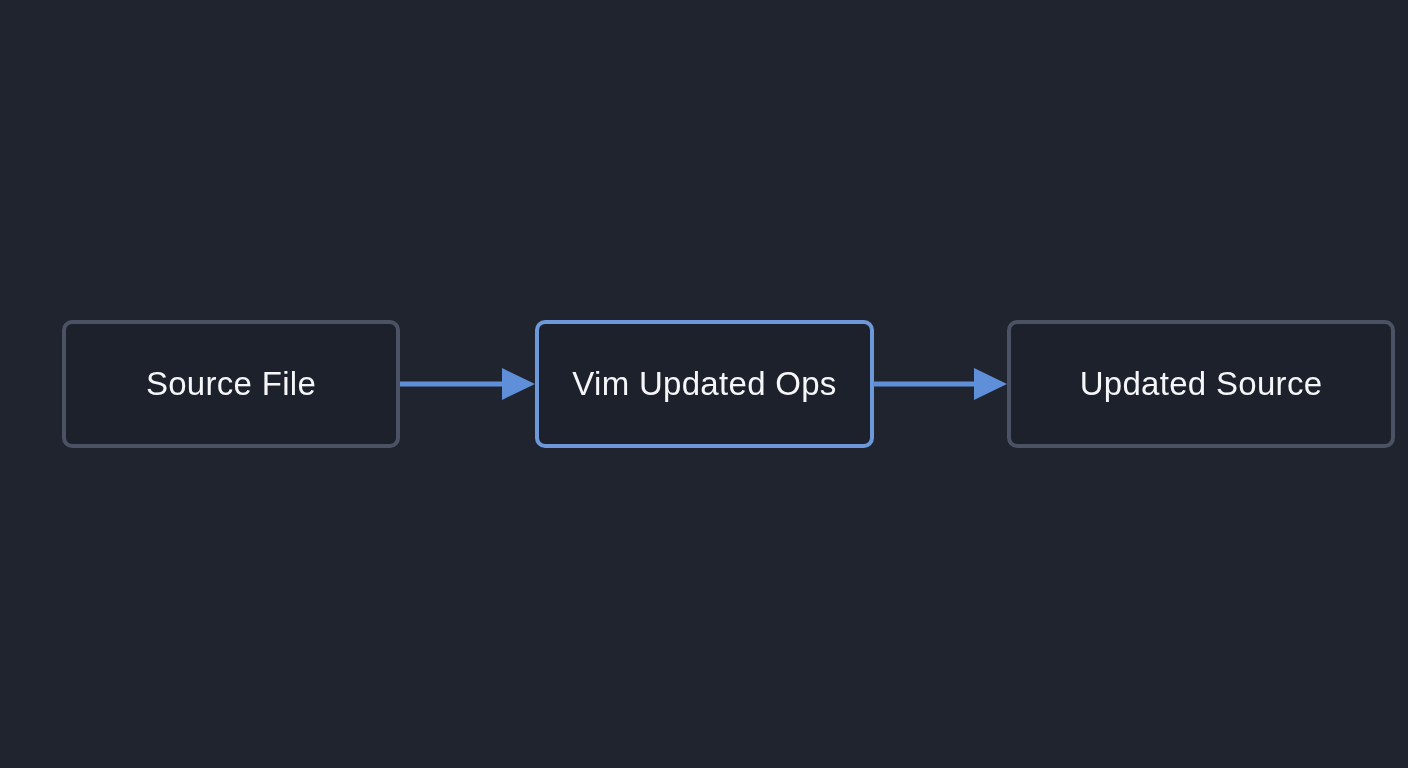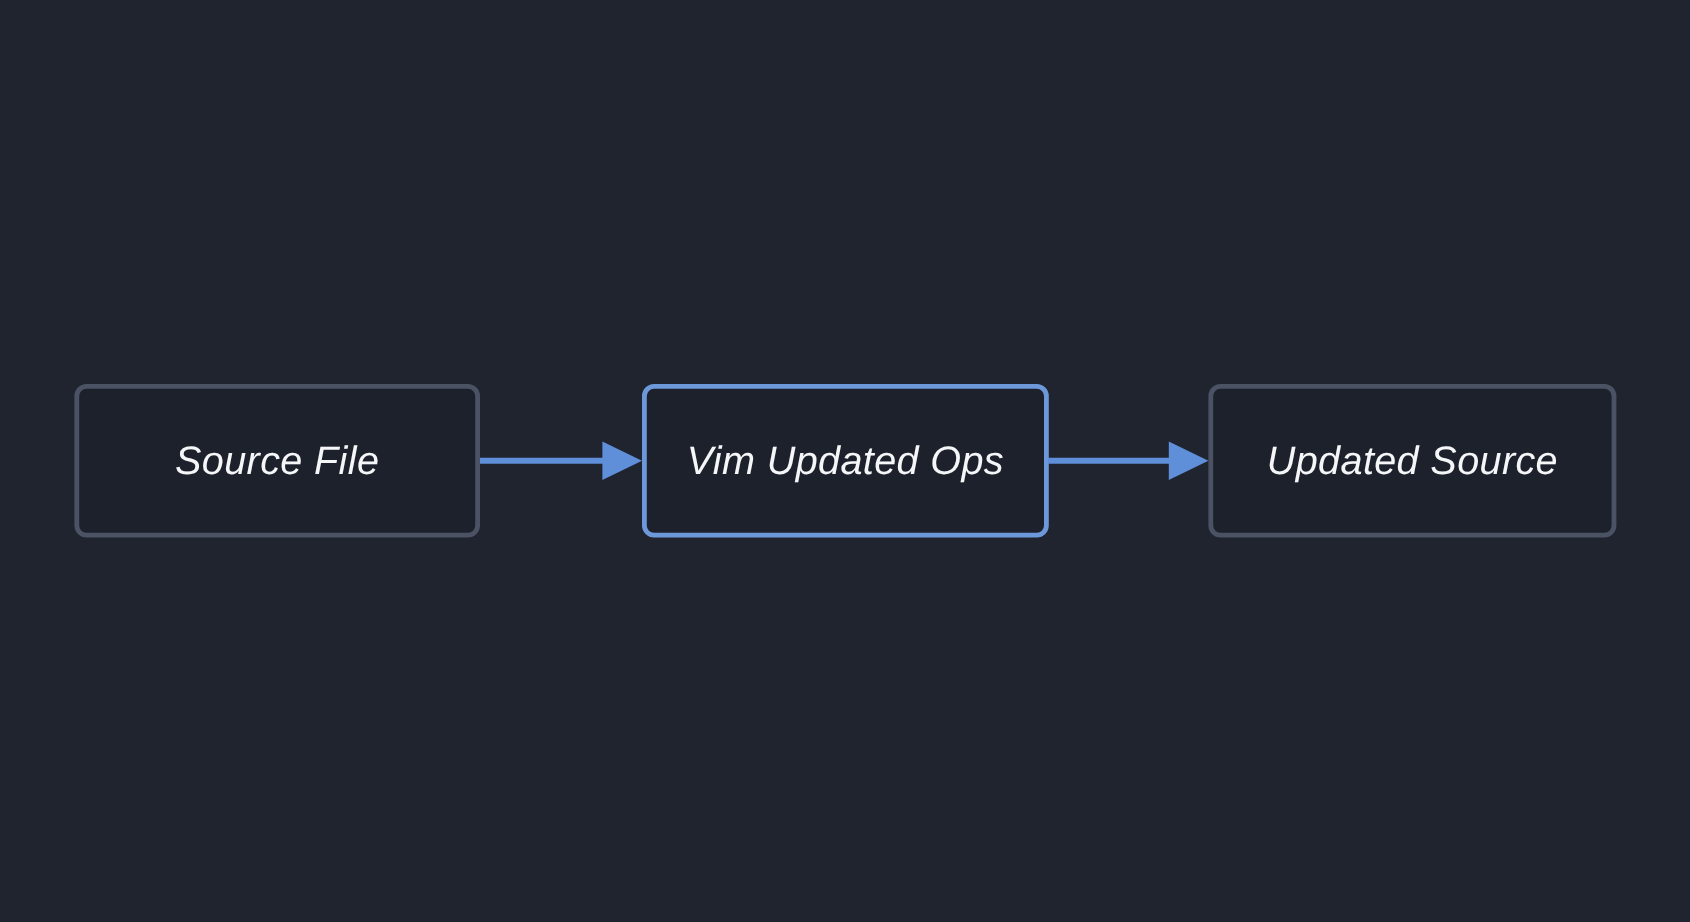--- a/index.html
+++ b/index.html
@@ -35,25 +35,24 @@
   }
   .node.highlight {
     border-color: var(--highlight-border, #6d98da);
   }
   .node-label {
     color: var(--text, #f5f6f8);
     font-size: 33px;
     font-weight: 400;
     letter-spacing: 0.3px;
     white-space: nowrap;
-    font-style: italic;
   }
   .node-source   { left: 62px;   width: 338px; }
   .node-ops      { left: 535px;  width: 339px; }
-  .node-updated  { left: 1007px; width: 340px; }
+  .node-updated  { left: 1007px; width: 388px; }
   .arrow {
     position: absolute;
     top: 366px;
     width: 135px;
     height: 36px;
   }
   .arrow-1 { left: 400px; }
   .arrow-2 { left: 873px; width: 134px; }
   .arrow svg { display: block; width: 100%; height: 100%; }
   .arrow line    { stroke: var(--arrow, #5f8fd8); }

